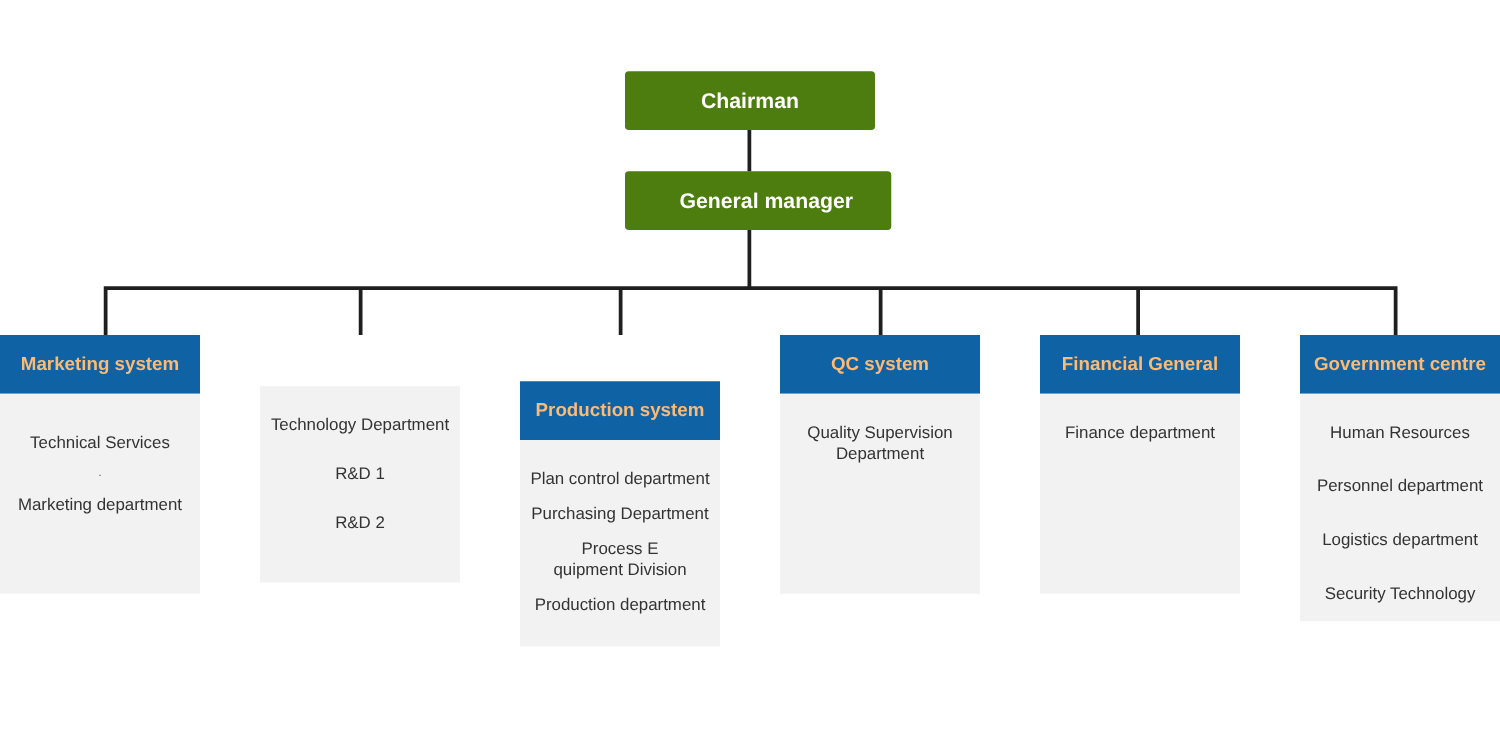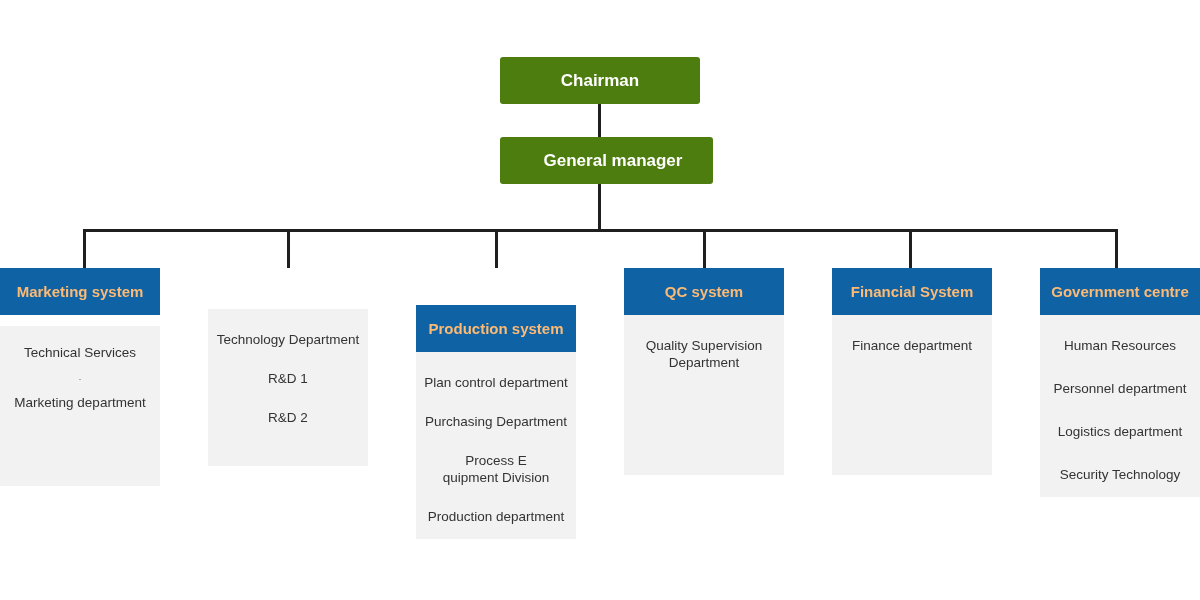--- a/index.html
+++ b/index.html
@@ -71,24 +71,24 @@
   }
   .branch-panel {
     background: #f2f2f2;
     padding: 22px 4px 14px 4px;
     display: flex;
     flex-direction: column;
     align-items: center;
     gap: 22px;
     box-sizing: border-box;
   }
-  .gap-sm { gap: 12px; padding-top: 18px; margin-top: 11px; }
+  .gap-sm { gap: 12px; padding-top: 30px; }
   .h160 { min-height: 160px; }
   .h157 { min-height: 157px; margin-top: 41px; }
-  .h165 { min-height: 165px; }
+  .h165 { min-height: 165px; gap: 11px; }
   .h167 { min-height: 167px; gap: 26px; }
 
   .dept {
     color: #333333;
     font-size: 13.5px;
     line-height: 17px;
     text-align: center;
     white-space: pre-line;
   }
   .dot { font-size: 9px; line-height: 9px; color: #555555; }
@@ -141,21 +141,21 @@
 
   <div class="branch b4">
     <div class="branch-header">QC system</div>
     <div class="branch-panel h160">
       <div class="dept">Quality Supervision
 Department</div>
     </div>
   </div>
 
   <div class="branch b5">
-    <div class="branch-header">Financial System</div>
+    <div class="branch-header">Financial General</div>
     <div class="branch-panel h160">
       <div class="dept">Finance department</div>
     </div>
   </div>
 
   <div class="branch b6">
     <div class="branch-header">Government centre</div>
     <div class="branch-panel h167">
       <div class="dept">Human Resources</div>
       <div class="dept">Personnel department</div>

